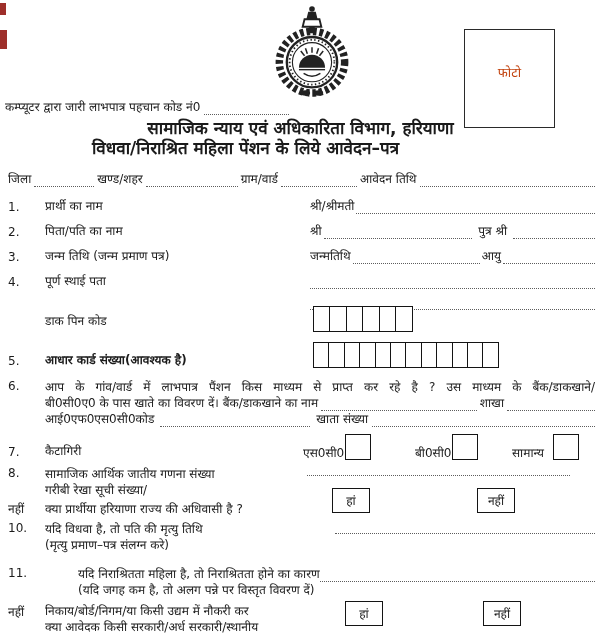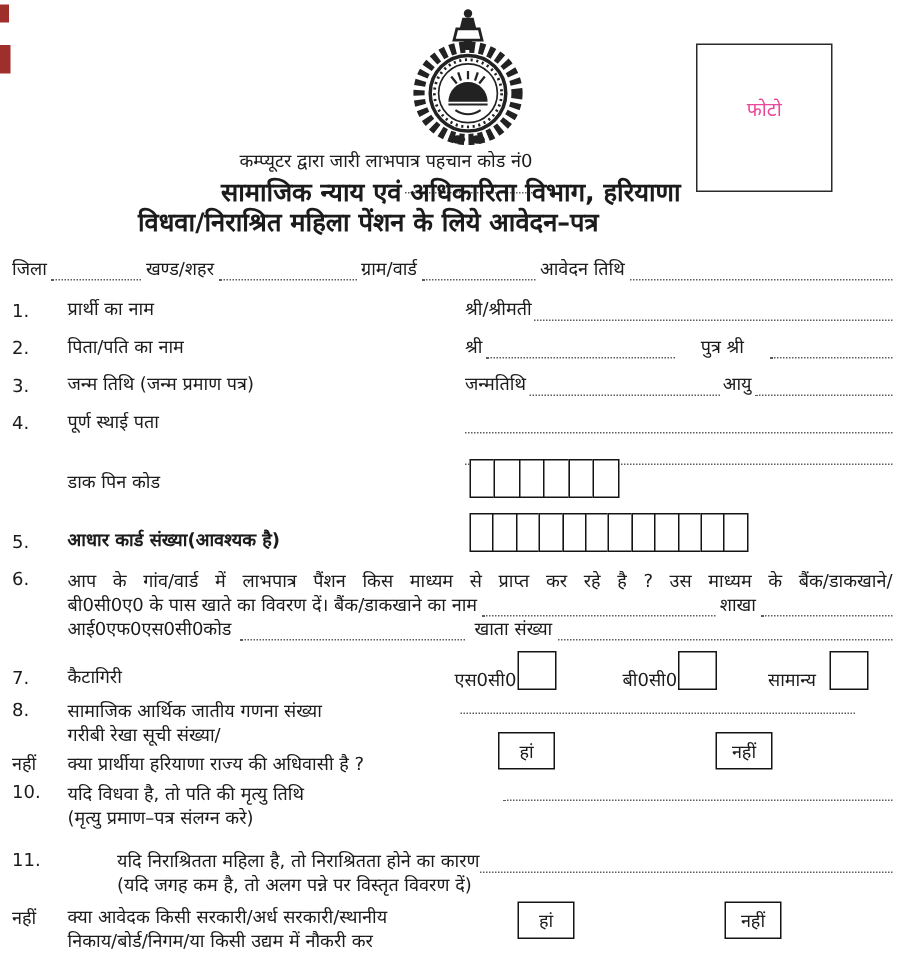--- a/index.html
+++ b/index.html
@@ -20,23 +20,23 @@
   .artifact.a1{top:3px;width:6px;height:12px;}
   .artifact.a2{top:30px;width:7px;height:19px;}
 
   
   .emblem{left:270px;top:3px;width:84px;height:96px;}
   .photo-box{
     left:464px;top:29px;width:91px;height:99px;
     border:1.5px solid #2a2a2a;
     display:flex;align-items:center;justify-content:center;
     padding-bottom:14px;box-sizing:border-box;
-    font-size:13px;color:#ec4899;
-  }
-  .code-line{left:5px;top:98px;width:350px;display:flex;align-items:flex-end;white-space:nowrap;flex-direction:column;}
+    font-size:13px;color:#c2410c;
+  }
+  .code-line{left:5px;top:98px;width:350px;display:flex;align-items:flex-end;white-space:nowrap;}
   .title-line{left:0;top:116px;width:601px;text-align:center;font-weight:bold;font-size:17px;}
   .subtitle-line{left:0;top:136px;width:491px;text-align:center;font-weight:bold;font-size:17px;}
 
   
   .dots{
     border-bottom:1.5px dotted #5d5d5d;
     height:13px;
     display:inline-block;
   }
   .grow{flex:1 1 auto;}
@@ -146,21 +146,21 @@
       <span class="dots grow"></span>
     </span>
   </div>
 
   <div class="abs qrow" style="top:222px;">
     <span class="qno">2.</span>
     <span class="qlabel">पिता/पति का नाम</span>
     <span class="qvalue">
       <span class="pre">श्री</span>
       <span class="dots grow"></span>
-      <span class="pre" style="margin:0 17px;">पुत्र श्री</span>
+      <span class="pre" style="margin:0 6px;">पुत्र श्री</span>
       <span class="dots" style="width:82px;"></span>
     </span>
   </div>
 
   <div class="abs qrow" style="top:247px;">
     <span class="qno">3.</span>
     <span class="qlabel">जन्म तिथि (जन्म प्रमाण पत्र)</span>
     <span class="qvalue">
       <span class="pre">जन्मतिथि</span>
       <span class="dots grow"></span>
@@ -278,22 +278,22 @@
         <span style="white-space:nowrap;">यदि निराश्रितता महिला है, तो निराश्रितता होने का कारण</span>
         <span class="dots grow"></span>
       </div>
       <div>(यदि जगह कम है, तो अलग पन्ने पर विस्तृत विवरण दें)</div>
     </div>
   </div>
 
   <div class="abs qrow" style="top:603px;align-items:flex-start;">
     <span class="qno">नहीं</span>
     <div class="para" style="width:265px;">
+      <div>निकाय/बोर्ड/निगम/या किसी उद्यम में नौकरी कर</div>
       <div>क्या आवेदक किसी सरकारी/अर्ध सरकारी/स्थानीय</div>
-      <div>निकाय/बोर्ड/निगम/या किसी उद्यम में नौकरी कर</div>
     </div>
   </div>
   <div class="abs chkbox ynbox" style="top:601px;left:345px;">
     <span>हां</span>
   </div>
   <div class="abs chkbox ynbox" style="top:601px;left:483px;">
     <span>नहीं</span>
   </div>
 
 </div>

